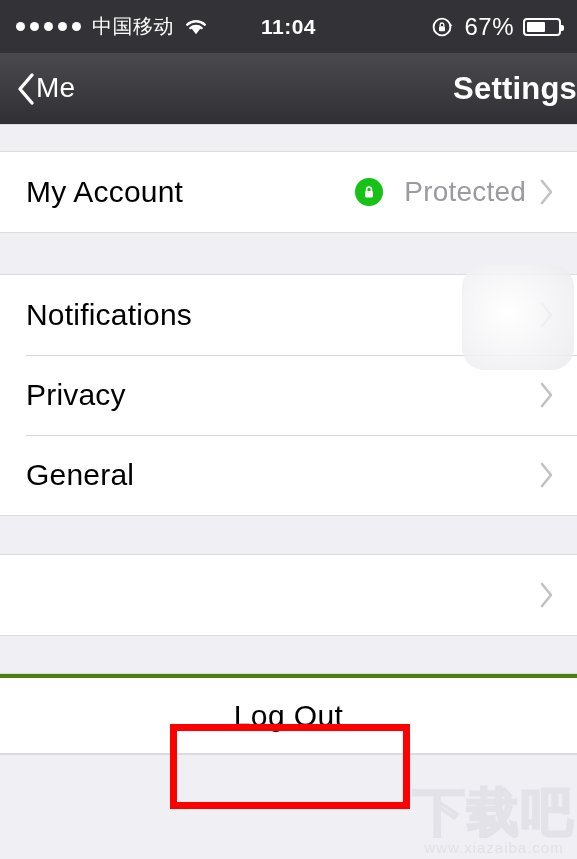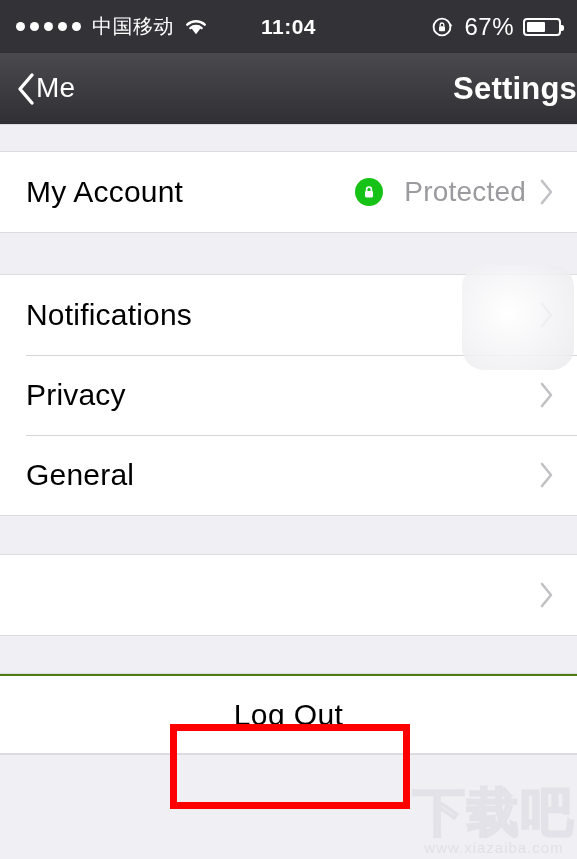--- a/index.html
+++ b/index.html
@@ -218,21 +218,21 @@
   }
 
   
   .logout-row {
     height: 80px;
     background: #ffffff;
     display: flex;
     align-items: center;
     justify-content: center;
     cursor: pointer;
-    border-top: 2px solid #4d7c0f;
+    border-top: 4px solid #4d7c0f;
     border-bottom: 1px solid #DCDCE0;
     box-sizing: border-box;
   }
   .logout-label {
     font-size: 30px;
     color: #000000;
     letter-spacing: 0.4px;
   }
   .annotation-box {
     position: absolute;

